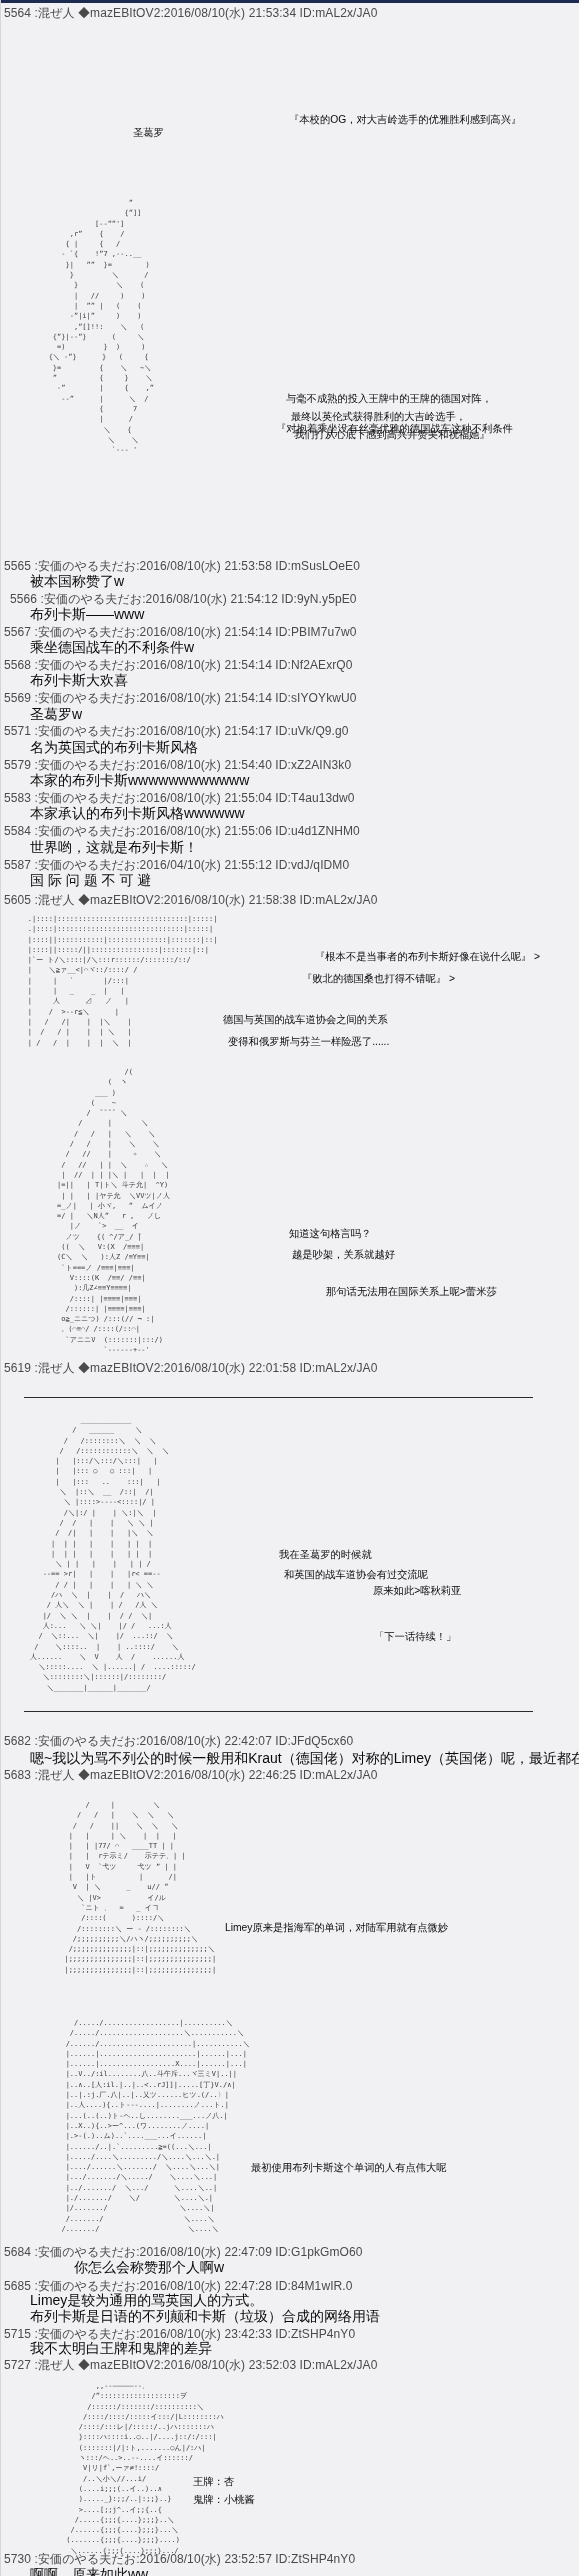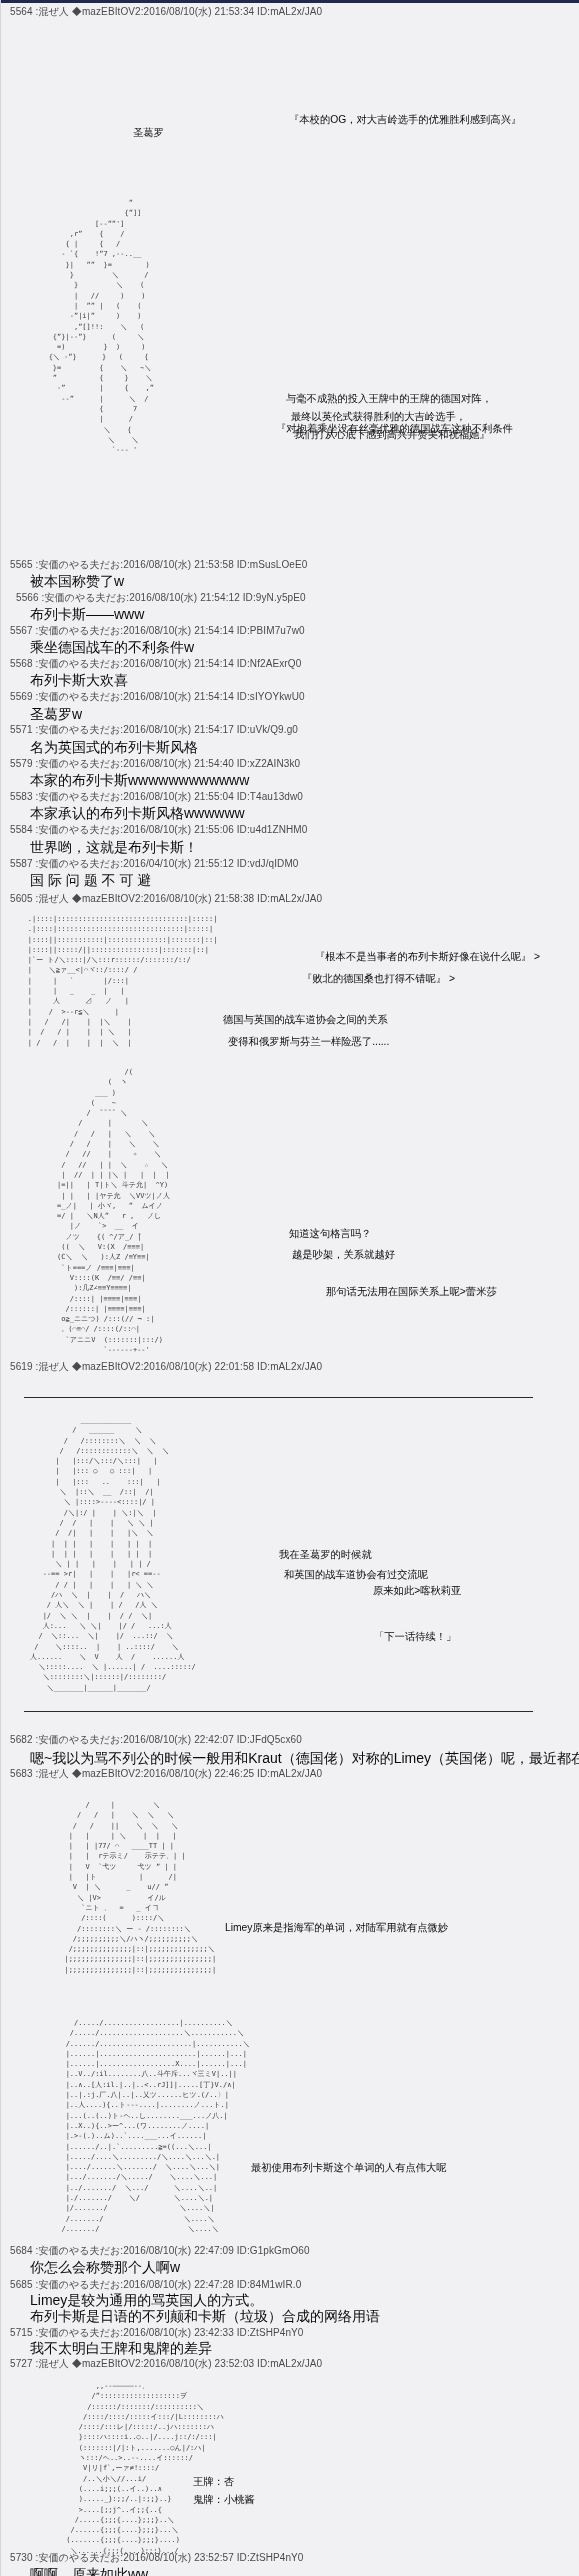--- a/index.html
+++ b/index.html
@@ -1,20 +1,20 @@
 <!DOCTYPE html>
 <html style="font-size:10.3px"><head>
 <meta charset="utf-8">
 <style>
   html,body{margin:0;padding:0;background:#e8e8ec;}
   #page{position:relative;width:579px;height:2576px;background:#f1f1f4;
         font-family:"Liberation Sans",sans-serif;overflow:hidden;
         border-left:1.3px solid #d5d5dc;box-sizing:border-box;}
   .topbar{position:absolute;top:0;left:0;width:579px;height:3.2px;background:#1d2b50;}
-  .post-header{position:absolute;left:9px;font-size:10px;color:#4a4a4a;
+  .post-header{position:absolute;left:3px;font-size:12px;color:#4a4a4a;
                white-space:pre;letter-spacing:0.1px;}
   .post-text{position:absolute;left:29px;font-size:14px;color:#0a0a0a;white-space:pre;}
   .ascii-art{position:absolute;margin:0;font-family:"DejaVu Sans Mono",monospace;
              font-size:7px;line-height:10.3px;color:#3a3a3a;white-space:pre;}
   .aa-label{position:absolute;font-size:10.3px;color:#0a0a0a;white-space:pre;}
   .aa-divider{position:absolute;left:22.5px;width:509px;height:1.3px;background:#2a2a2a;}
 </style>
 </head>
 <body>
 
@@ -192,21 +192,21 @@
    |...../....＼........./＼....＼...＼.|
    |..../......＼......./  ＼....＼...＼|
    |.../......./＼...../    ＼....＼...|
    |../......./  ＼.../      ＼....＼..|
    |./......./    ＼/        ＼....＼.|
    |/......./                 ＼....＼|
    /......./                   ＼....＼
   /......./                     ＼....＼</pre>
     <div class="aa-label" style="top: 2161px; left: 250px; color: rgb(10, 10, 10);">最初使用布列卡斯这个单词的人有点伟大呢</div>
     <div class="post-header" style="top: 2244px; color: rgb(74, 74, 74);">5684 :安価のやる夫だお:2016/08/10(水) 22:47:09 ID:G1pkGmO60</div>
-    <div class="post-text" style="top: 2259px; color: rgb(10, 10, 10);">你怎么会称赞那个人啊w</div>
+    <div class="post-text" style="top: 2259px; color: rgb(10, 10, 10); margin-left: 44px;">你怎么会称赞那个人啊w</div>
     <div class="post-header" style="top: 2278px; color: rgb(74, 74, 74);">5685 :安価のやる夫だお:2016/08/10(水) 22:47:28 ID:84M1wIR.0</div>
     <div class="post-text" style="top: 2292px; color: rgb(10, 10, 10);">Limey是较为通用的骂英国人的方式。</div>
     <div class="post-text" style="top: 2308px; color: rgb(10, 10, 10);">布列卡斯是日语的不列颠和卡斯（垃圾）合成的网络用语</div>
     <div class="post-header" style="top: 2326px; color: rgb(74, 74, 74);">5715 :安価のやる夫だお:2016/08/10(水) 23:42:33 ID:ZtSHP4nY0</div>
     <div class="post-text" style="top: 2340px; color: rgb(10, 10, 10);">我不太明白王牌和鬼牌的差异</div>
     <div class="post-header" style="top: 2357px; color: rgb(74, 74, 74);">5727 :混ぜ人 ◆mazEBItOV2:2016/08/10(水) 23:52:03 ID:mAL2x/JA0</div>
     <pre class="ascii-art" style="top: 2381px; left: 61px; color: rgb(58, 58, 58);">        ,,--―――――--、
        /”:::::::::::::::::::ヺ
       /::::::/:::::::/::::::::::＼
      /::::/::::/:::::イ:::/|L::::::::ハ

